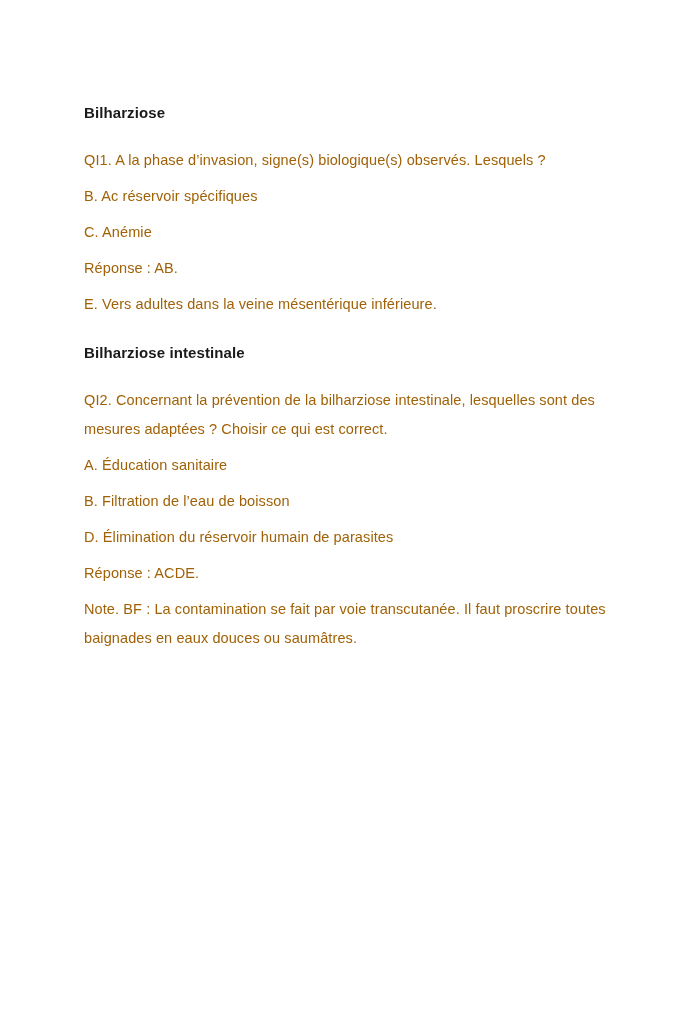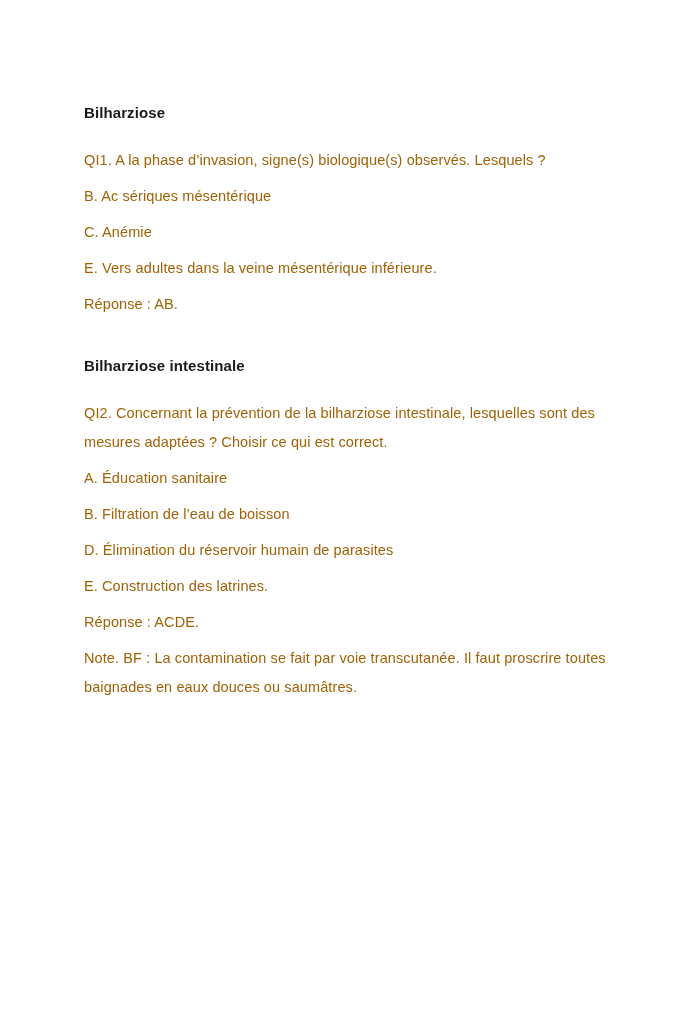--- a/index.html
+++ b/index.html
@@ -21,21 +21,21 @@
   }
   .heading {
     font-size: 15px;
     font-weight: bold;
     color: #1a1a1a;
     margin: 0 0 23px 0;
     line-height: 20px;
     letter-spacing: 0.1px;
   }
   .heading.second {
-    margin-top: 37px;
+    margin-top: 24px;
   }
   .para {
     margin: 0 0 7px 0;
     line-height: 29px;
     color: #a16207;
     letter-spacing: 0.1px;
   }
   .page-number {
     position: absolute;
     left: 0;
@@ -47,30 +47,29 @@
   }
 </style>
 </head>
 <body>
 
 <div class="page">
 
   <h2 class="heading">Bilharziose</h2>
 
   <p class="para">QI1. A la phase d’invasion, signe(s) biologique(s) observés. Lesquels ?</p>
-  <p class="para">B. Ac sériques mésentérique</p>
+  <p class="para">B. Ac réservoir spécifiques</p>
   <p class="para">C. Anémie</p>
+  <p class="para">Réponse : AB.</p>
   <p class="para">E. Vers adultes dans la veine mésentérique inférieure.</p>
-  <p class="para">Réponse : AB.</p>
 
   <h2 class="heading second">Bilharziose intestinale</h2>
 
   <p class="para">QI2. Concernant la prévention de la bilharziose intestinale, lesquelles sont des mesures adaptées ? Choisir ce qui est correct.</p>
   <p class="para">A. Éducation sanitaire</p>
   <p class="para">B. Filtration de l’eau de boisson</p>
   <p class="para">D. Élimination du réservoir humain de parasites</p>
-  <p class="para">E. Construction des latrines.</p>
   <p class="para">Réponse : ACDE.</p>
   <p class="para">Note. BF : La contamination se fait par voie transcutanée. Il faut proscrire toutes baignades en eaux douces ou saumâtres.</p>
 
   <div class="page-number">3</div>
 
 </div>
 
 </body></html>

